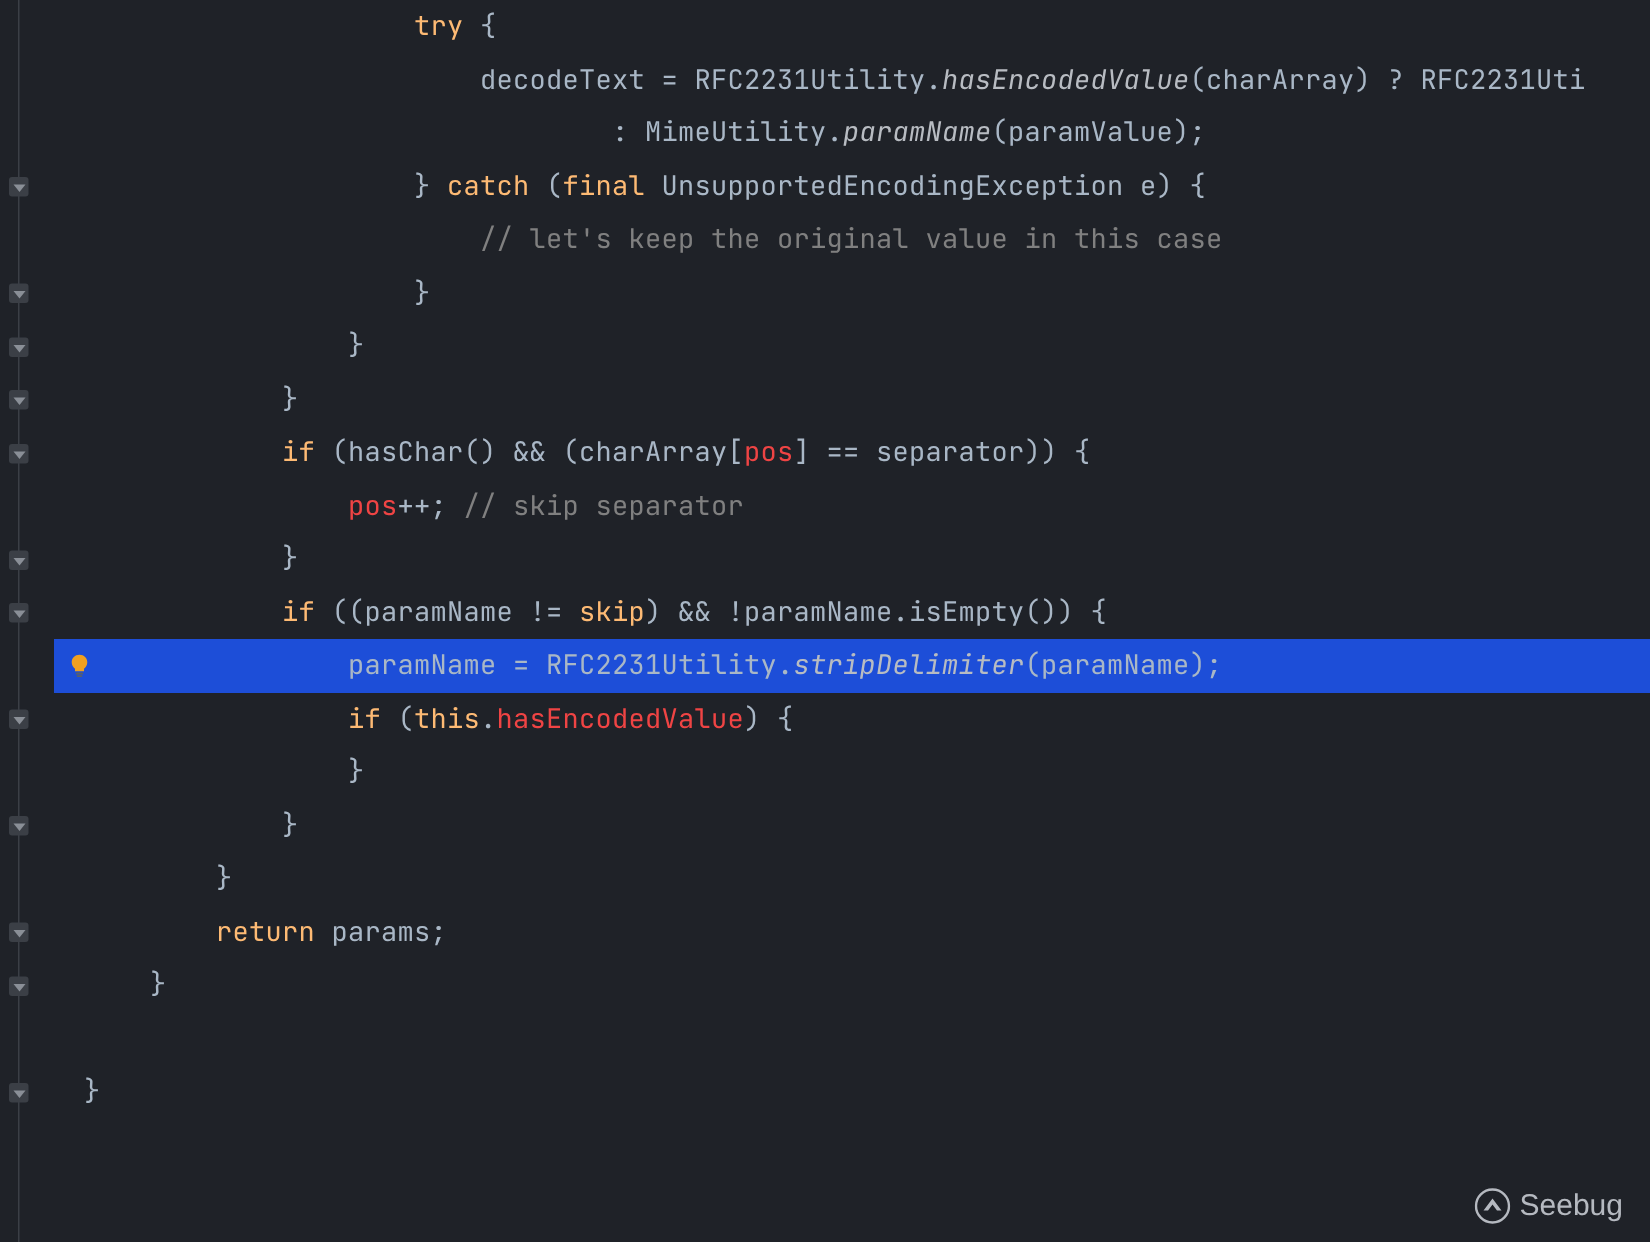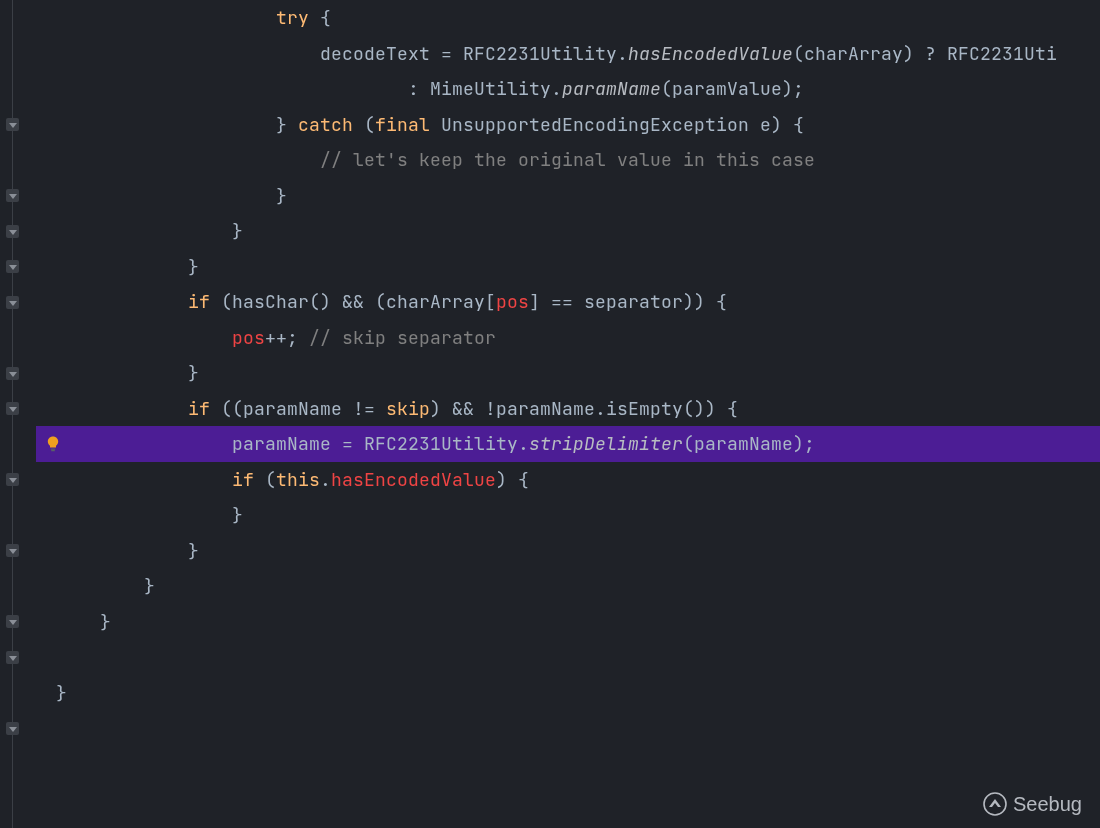--- a/index.html
+++ b/index.html
@@ -57,21 +57,21 @@
   }
   .line {
     height: 35.5px;
     line-height: 35.5px;
     white-space: pre;
     padding-left: 20px;
     position: relative;
     letter-spacing: 0.2px;
   }
   .line.highlight {
-    background: #4c1d95;
+    background: #1d4ed8;
   }
   .bulb {
     position: absolute;
     left: 8px;
     top: 50%;
     transform: translateY(-50%);
     width: 18px;
     height: 18px;
   }
   .bulb svg { display: block; }
@@ -133,20 +133,21 @@
       <div class="line"><span class="txt">            </span><span class="kw">if</span><span class="txt"> ((paramName != </span><span class="kw">skip</span><span class="txt">) &amp;&amp; !paramName.isEmpty()) {</span></div>
       <div class="line highlight"><span class="txt">                paramName = RFC2231Utility.</span><span class="sti">stripDelimiter</span><span class="txt">(paramName);</span><span class="bulb"><svg width="18" height="18" viewBox="0 0 18 18">
             <path d="M9 1.5c-3 0-5.2 2.2-5.2 5 0 1.9 1 3.3 2.2 4.3v1.7h6v-1.7c1.2-1 2.2-2.4 2.2-4.3 0-2.8-2.2-5-5.2-5z" fill="#f0a020"></path>
             <rect x="6.6" y="13.4" width="4.8" height="1.3" rx="0.6" fill="#5a6068"></rect>
             <rect x="7.1" y="15.1" width="3.8" height="1.2" rx="0.6" fill="#5a6068"></rect>
           </svg></span></div>
       <div class="line"><span class="txt">                </span><span class="kw">if</span><span class="txt"> (</span><span class="kw">this</span><span class="txt">.</span><span class="fld">hasEncodedValue</span><span class="txt">) {</span></div>
       <div class="line"><span class="txt">                }</span></div>
       <div class="line"><span class="txt">            }</span></div>
       <div class="line"><span class="txt">        }</span></div>
+      <div class="line"><span class="txt">        </span><span class="kw">return</span><span class="txt"> params;</span></div>
       <div class="line"><span class="txt">    }</span></div>
       <div class="line"><span class="txt"> </span></div>
       <div class="line"><span class="txt">}</span></div>
     </div>
 
   <div class="watermark">
     <svg width="24" height="24" viewBox="0 0 24 24">
       <circle cx="12" cy="12" r="11" fill="none" stroke="#c6cad1" stroke-width="1.6"></circle>
       <path d="M6 15 L12 7 L18 15 L15 15 L12 11 L9 15 Z" fill="#c6cad1"></path>
     </svg>

